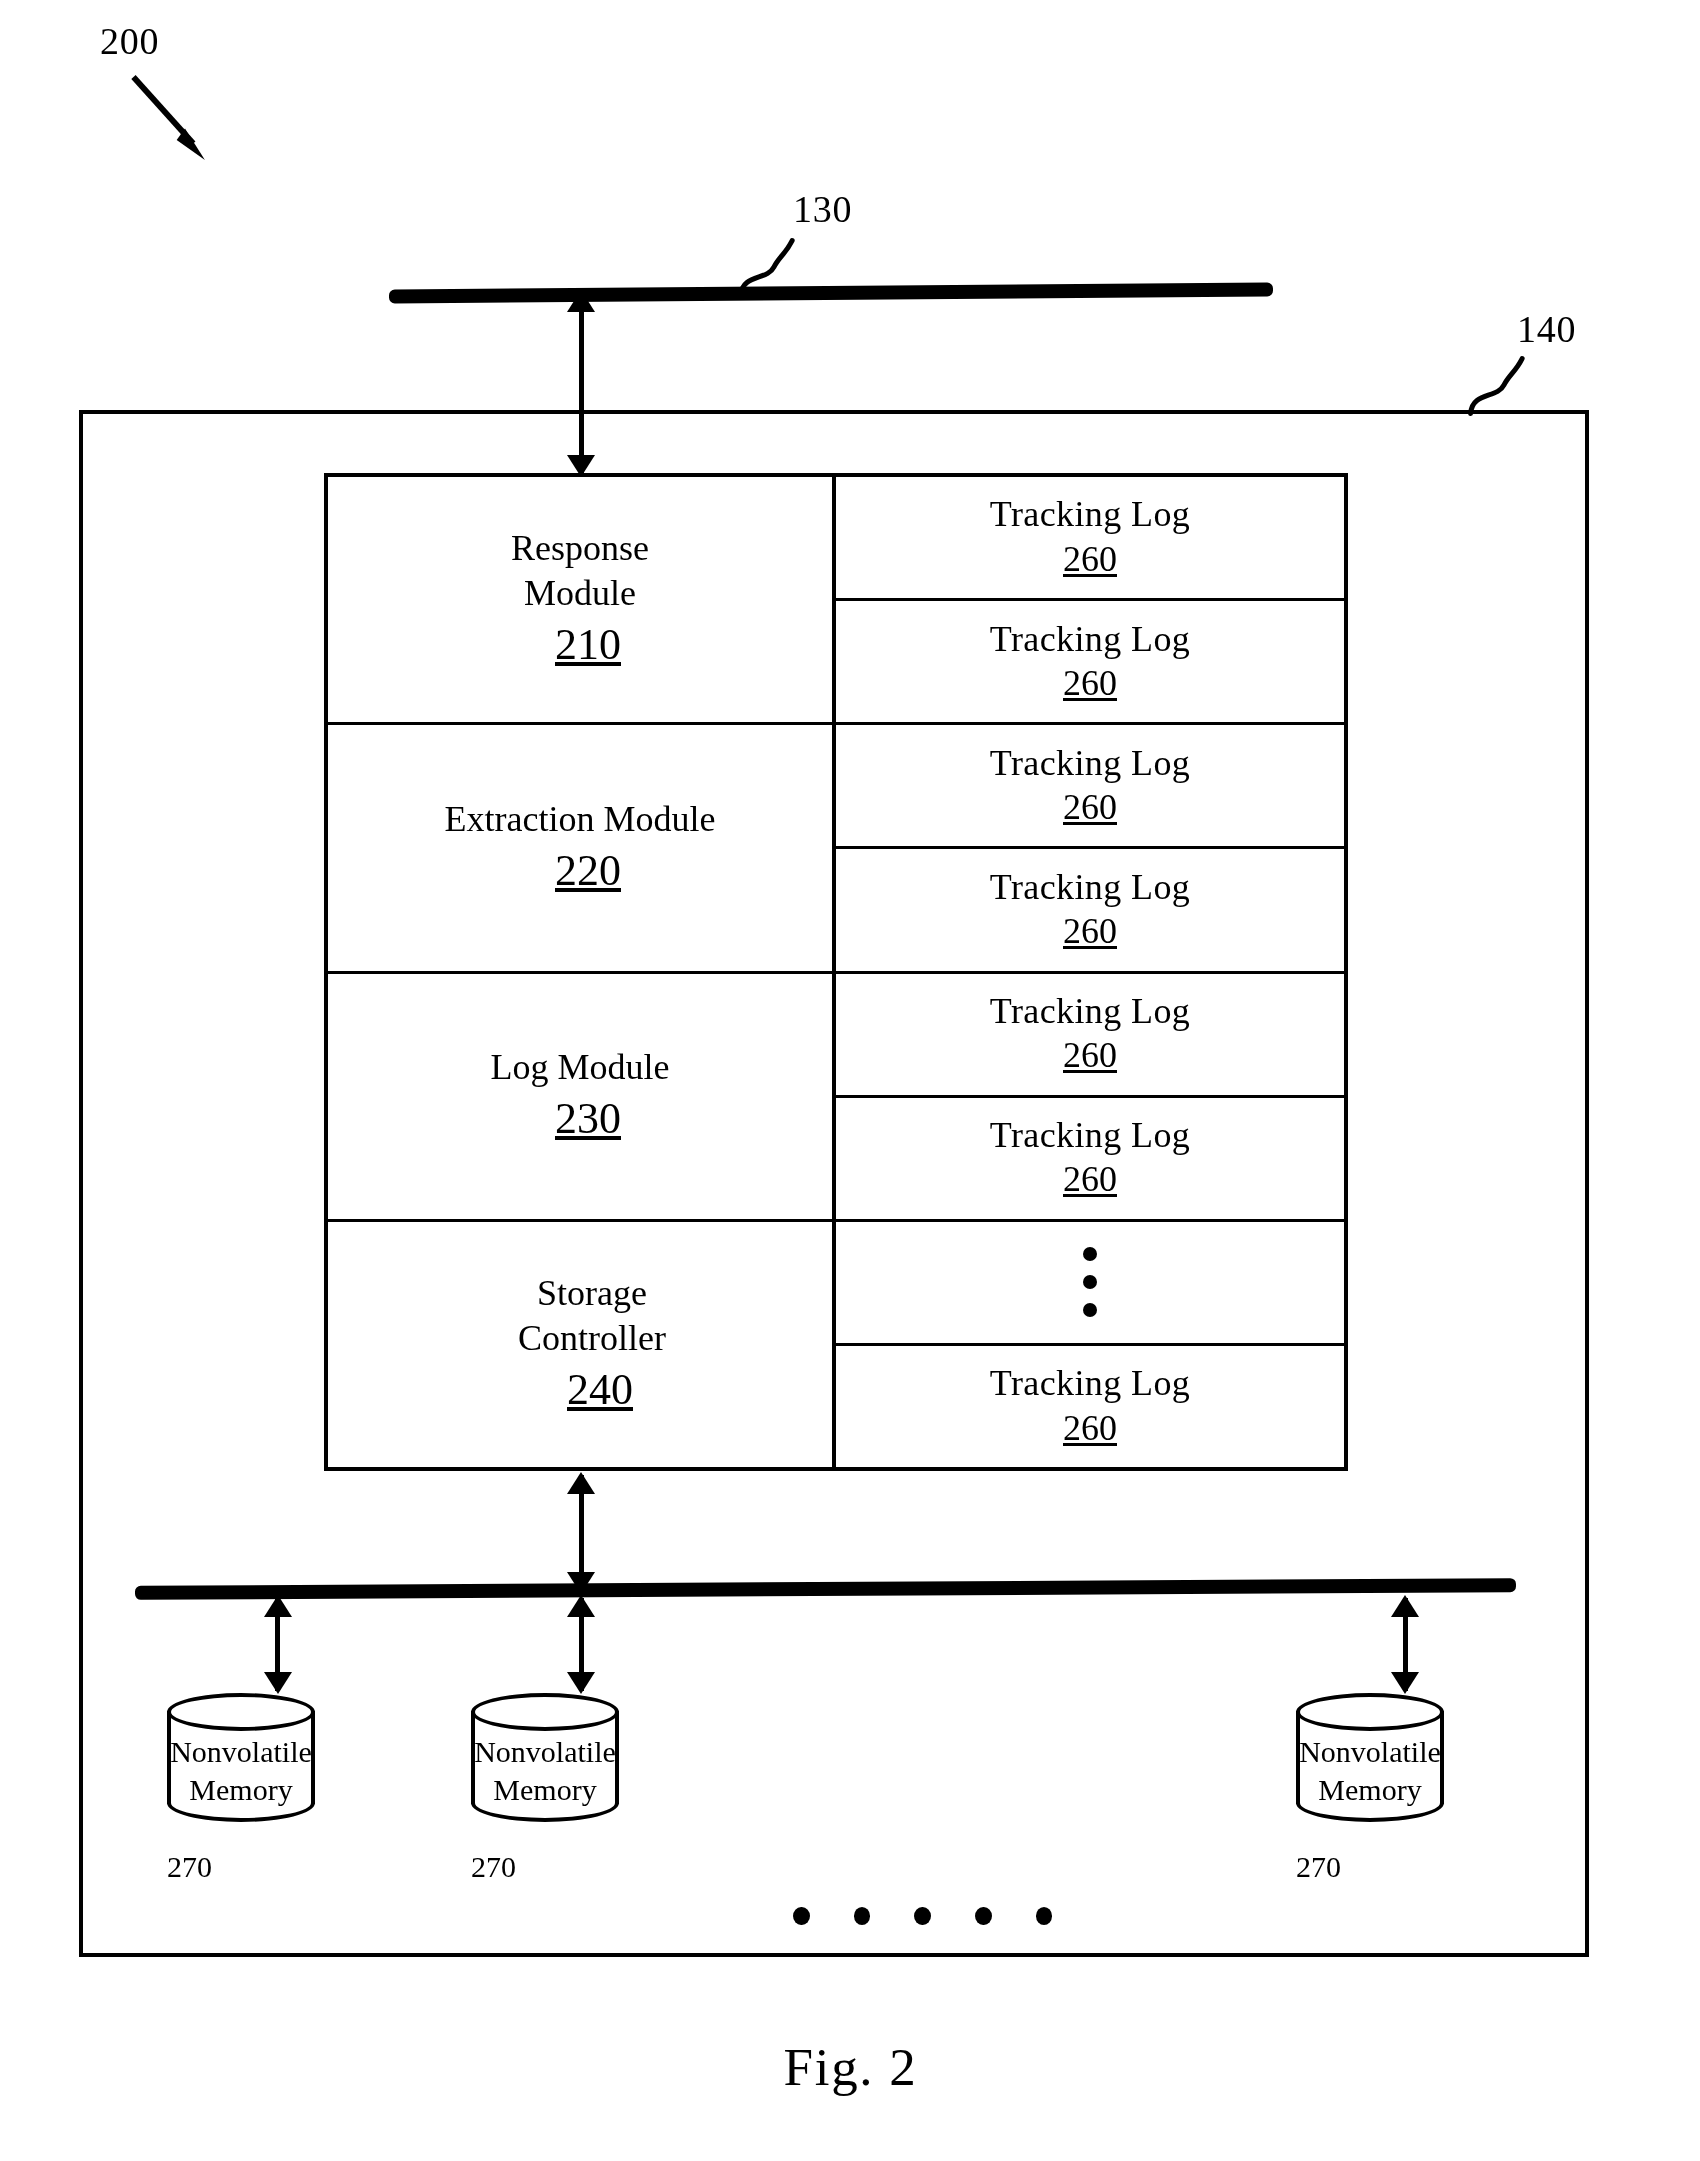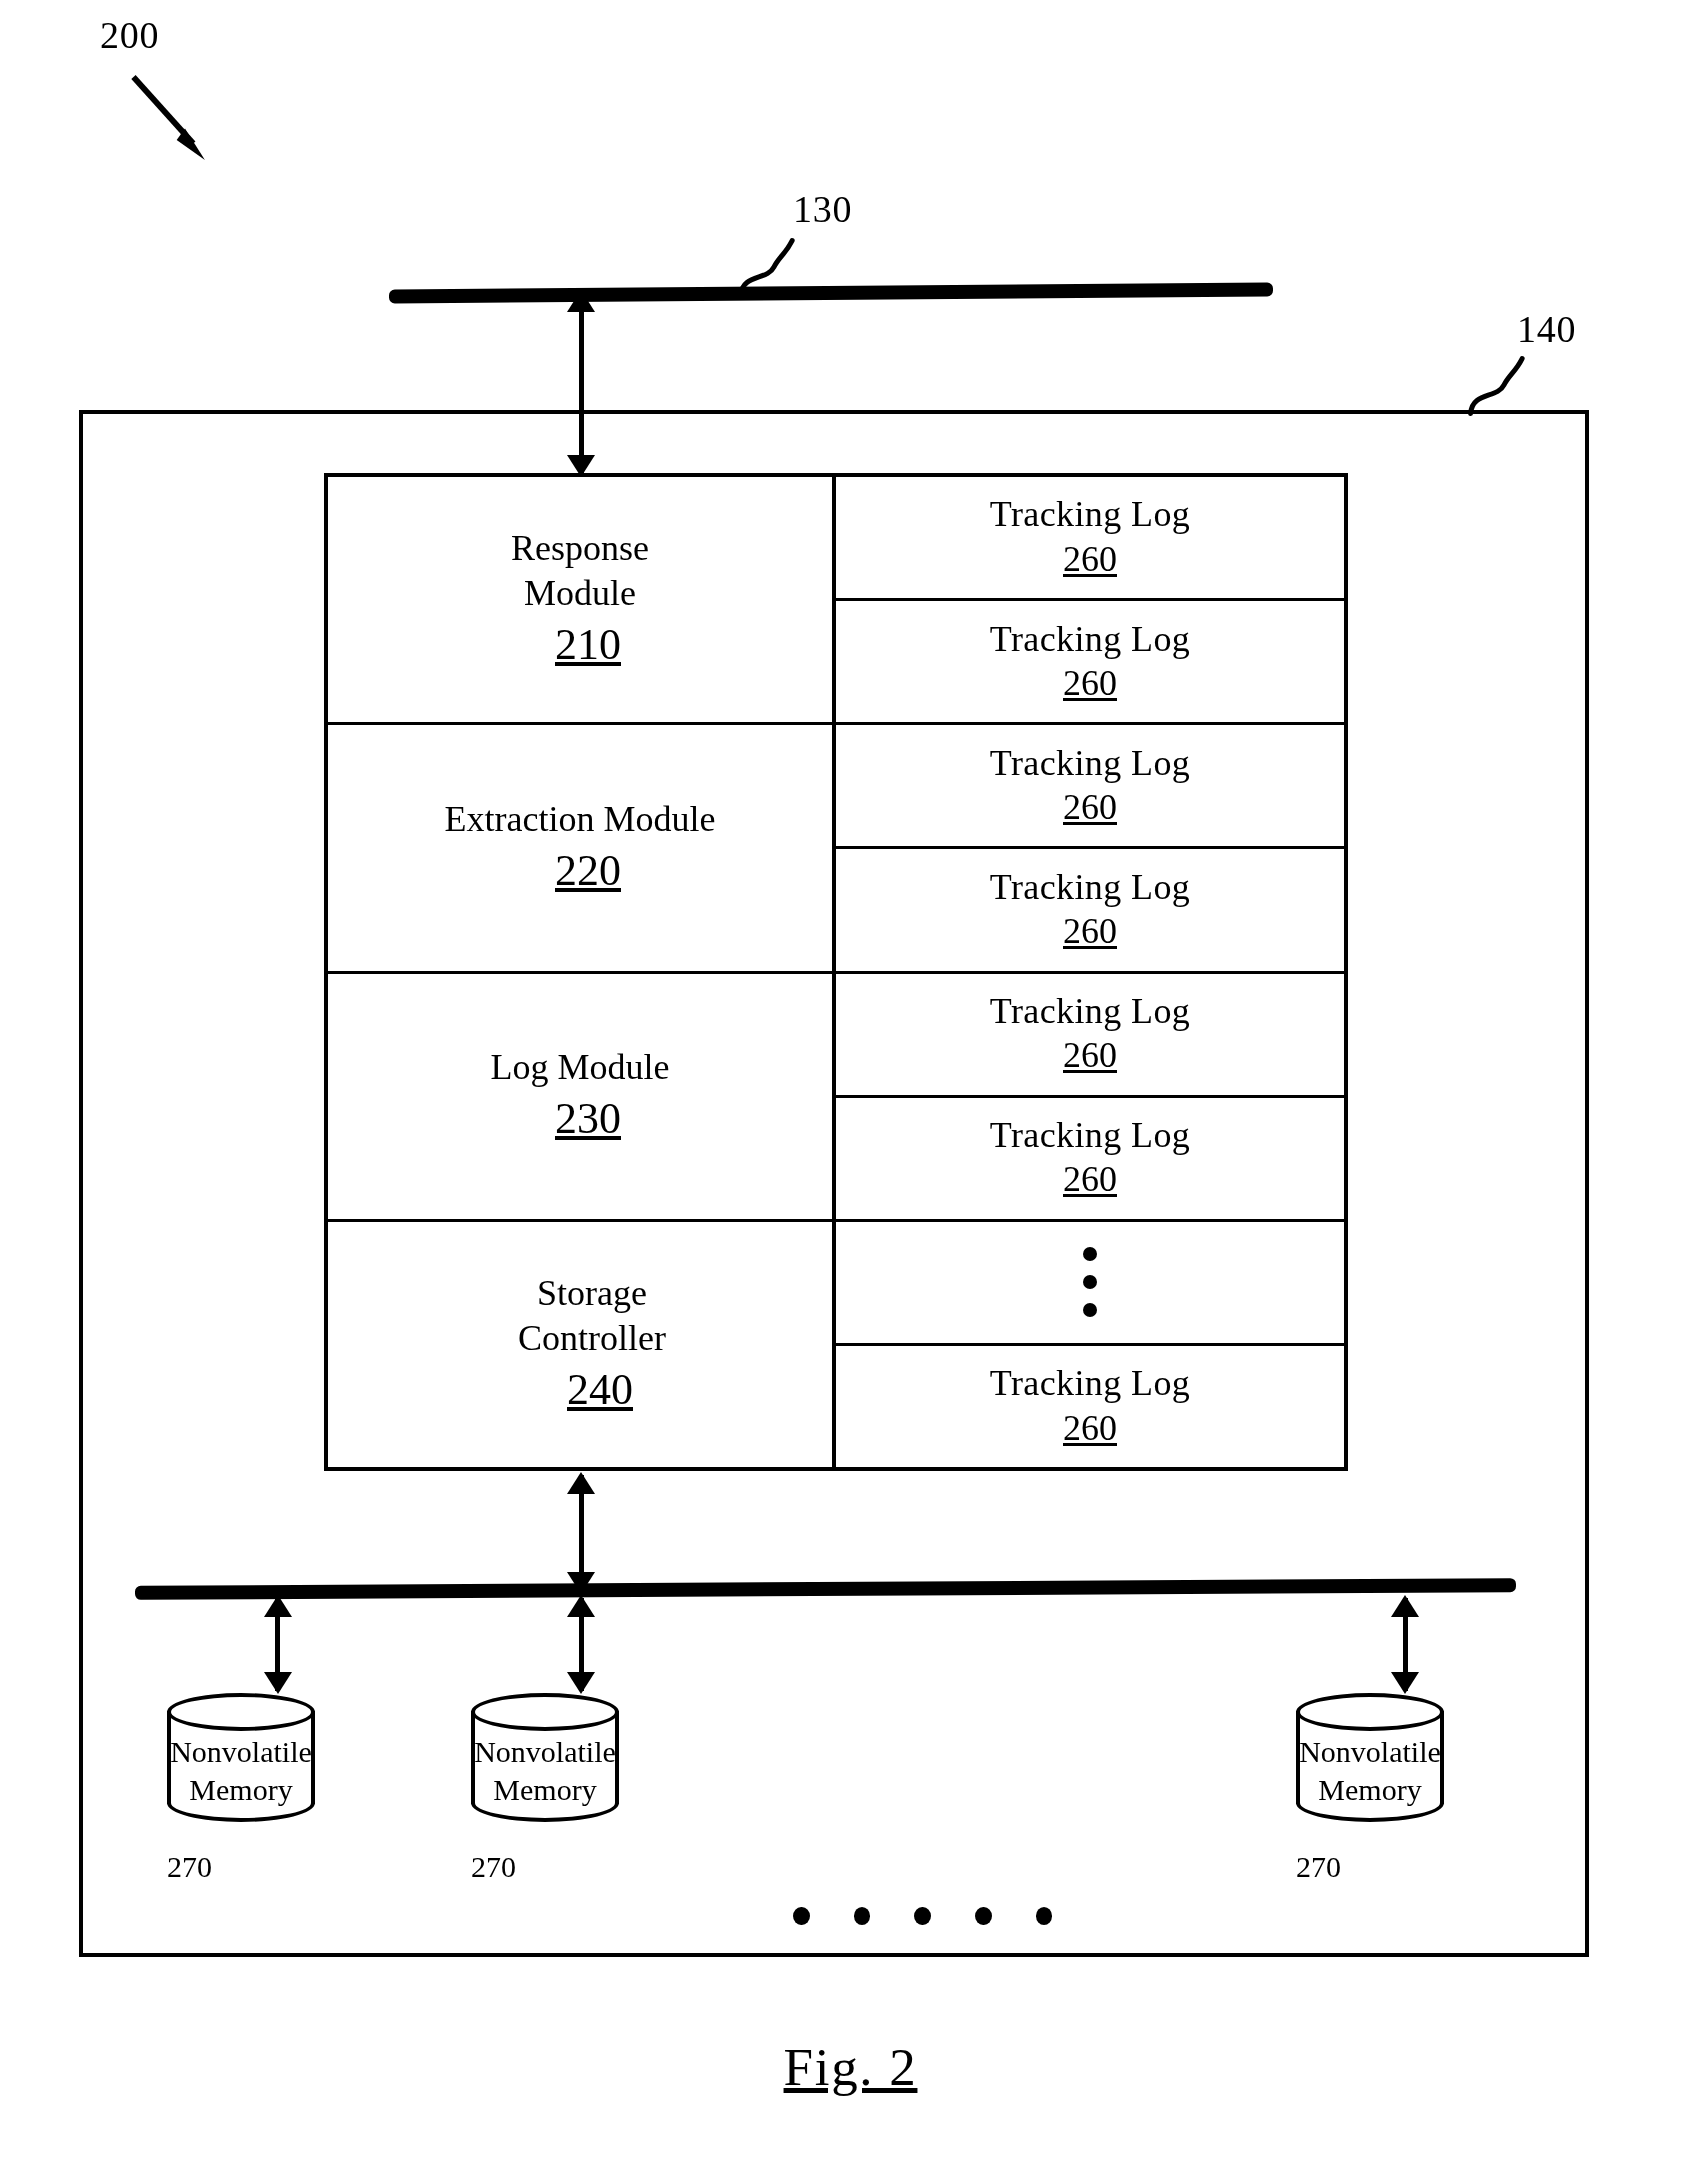--- a/index.html
+++ b/index.html
@@ -69,29 +69,29 @@
              font-size:30px;line-height:1.28;white-space:pre-line;margin-top:8px;}
   .cyl-num{position:absolute;left:0;top:125px;width:100%;
            font-size:30px;text-underline-offset:2.5px;margin-top:32px;}
 
   
   #mem-dots{position:absolute;display:flex;align-items:center;gap:44px;}
   #mem-dots i{display:block;width:16.7px;height:18.4px;border-radius:50%;background:#000;}
 
   
   #fig-caption{position:absolute;left:0;top:2037px;width:1701px;text-align:center;
-               font-size:53px;letter-spacing:1.7px;text-decoration:underline;}
+               font-size:53px;letter-spacing:1.7px;}
   .leader{position:absolute;}
 </style>
 </head>
 <body>
 
 <div id="stage">
 
-  <div class="ref" style="left:100px;top:16px;">200</div>
+  <div class="ref" style="left:100px;top:22px;">200</div>
   <svg class="abs" style="left:125px;top:67px;width:100px;height:108px;" viewBox="0 0 120 130">
     <line x1="10" y1="12" x2="82" y2="92" stroke="#000" stroke-width="7"></line>
     <polygon points="96,112 62,88 72,74" fill="#000"></polygon>
   </svg>
 
   <div class="bus" style="left:389px;top:286px;width:884px;height:14px;transform:rotate(-0.45deg);"></div>
   <div class="ref" style="left:793px;top:190px;">130</div>
   <svg class="leader" style="left:734px;top:232px;width:108px;height:67px;" viewBox="0 0 130 80">
     <path d="M8,76 C10,50 40,58 48,42 C54,30 62,26 70,10" stroke="#000" stroke-width="6" fill="none" stroke-linecap="round"></path>
   </svg>

